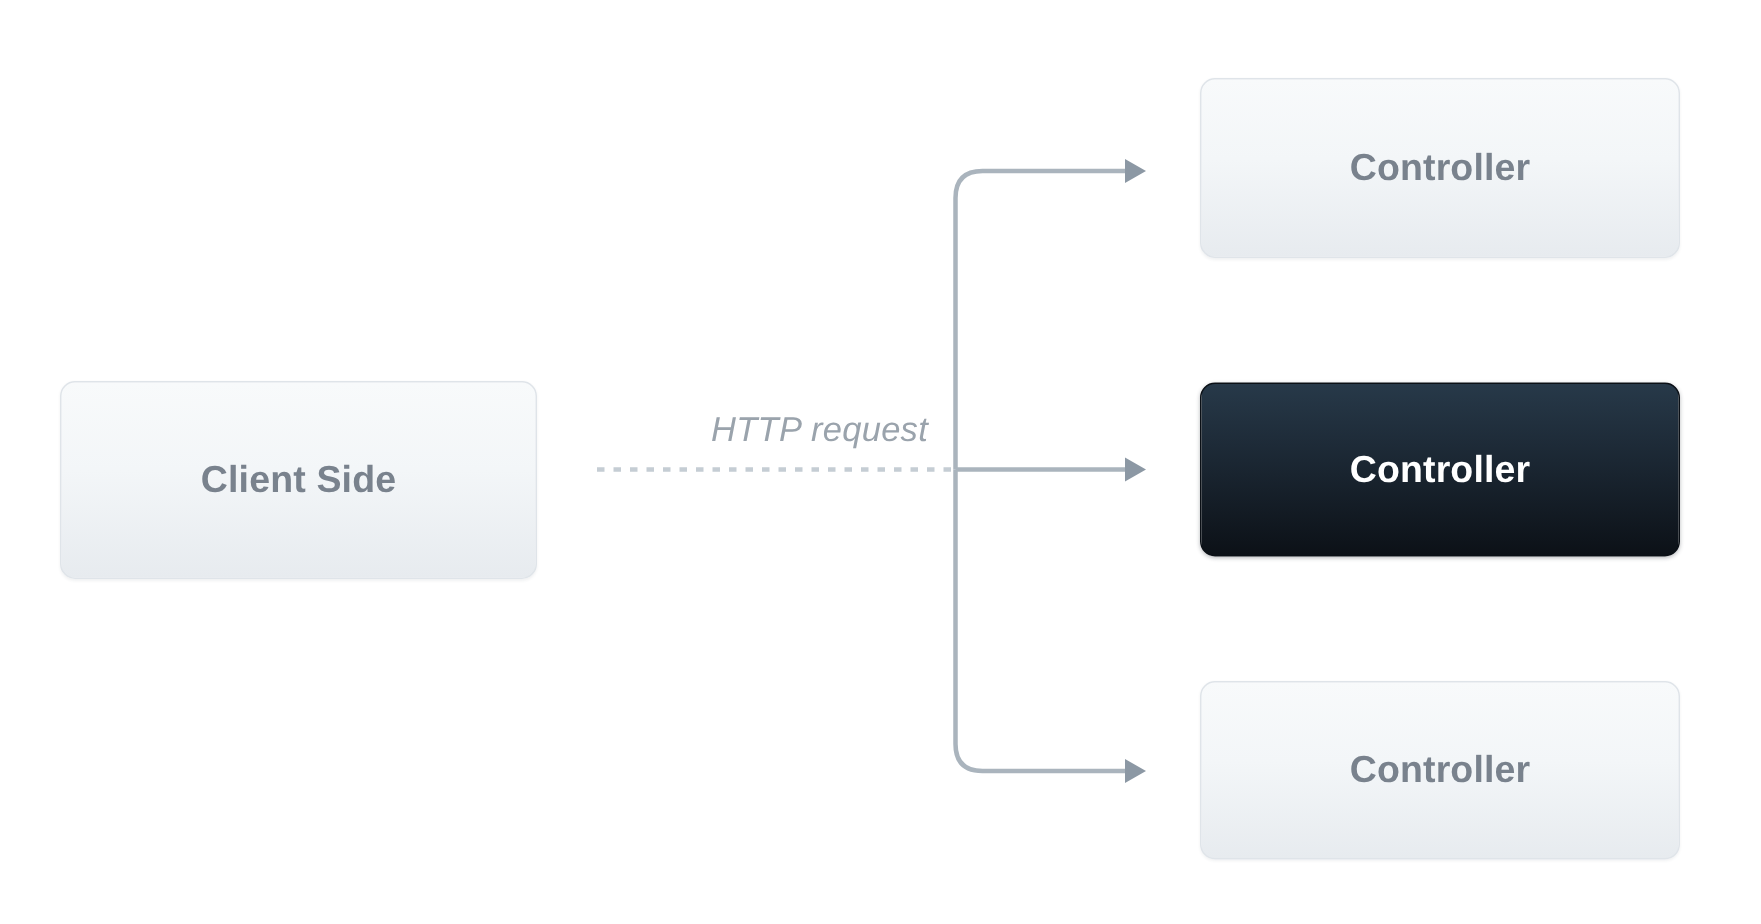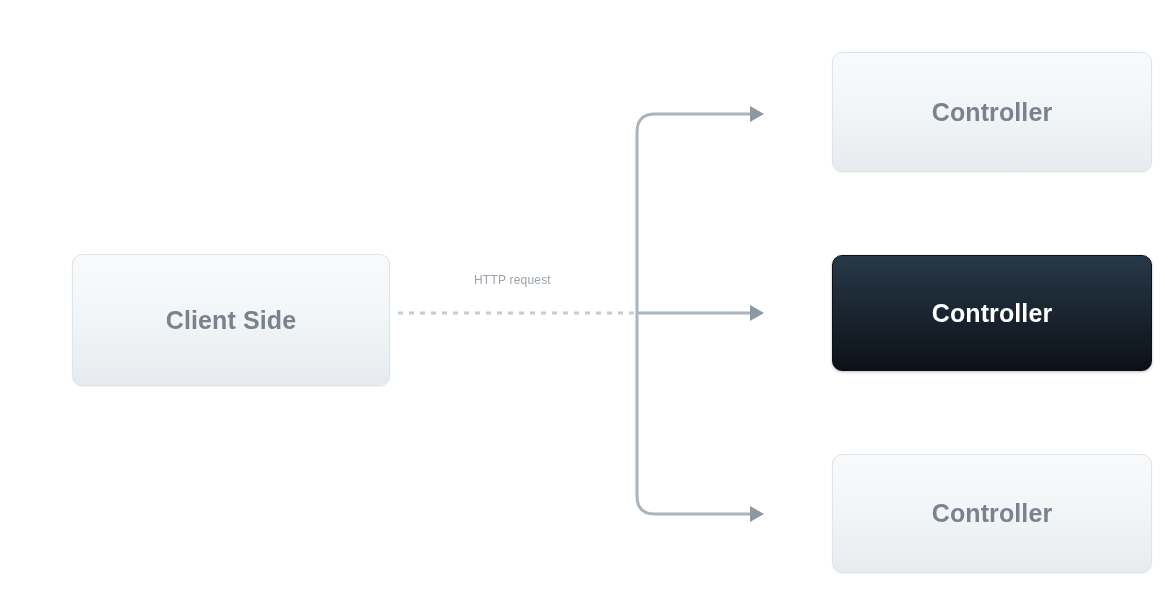--- a/index.html
+++ b/index.html
@@ -22,21 +22,20 @@
   
   .node {
     position: absolute;
     box-sizing: border-box;
     border-radius: 10px;
     display: flex;
     align-items: center;
     justify-content: center;
     text-align: center;
     user-select: none;
-    margin-left: 32px;
   }
   .node-light {
     background: linear-gradient(180deg, #f8fafb 0%, #f3f6f8 45%, #e7ebef 100%);
     border: 1px solid #dfe4e9;
     box-shadow: 0 1px 2px rgba(40,55,70,0.07);
   }
   .node-light .node-label {
     color: #79828d;
     font-size: 25px;
     font-weight: bold;
@@ -67,21 +66,22 @@
     width: 1174px;
     height: 616px;
     pointer-events: none;
   }
 
   
   #http-label {
     position: absolute;
     left: 474px;
     top: 273px;
-    font-size: 12px;
+    font-size: 23px;
+    font-style: italic;
     color: #9aa3ac;
     white-space: nowrap;
     letter-spacing: 0.2px;
   }
 </style>
 </head>
 <body>
 
 <div id="canvas">
 

